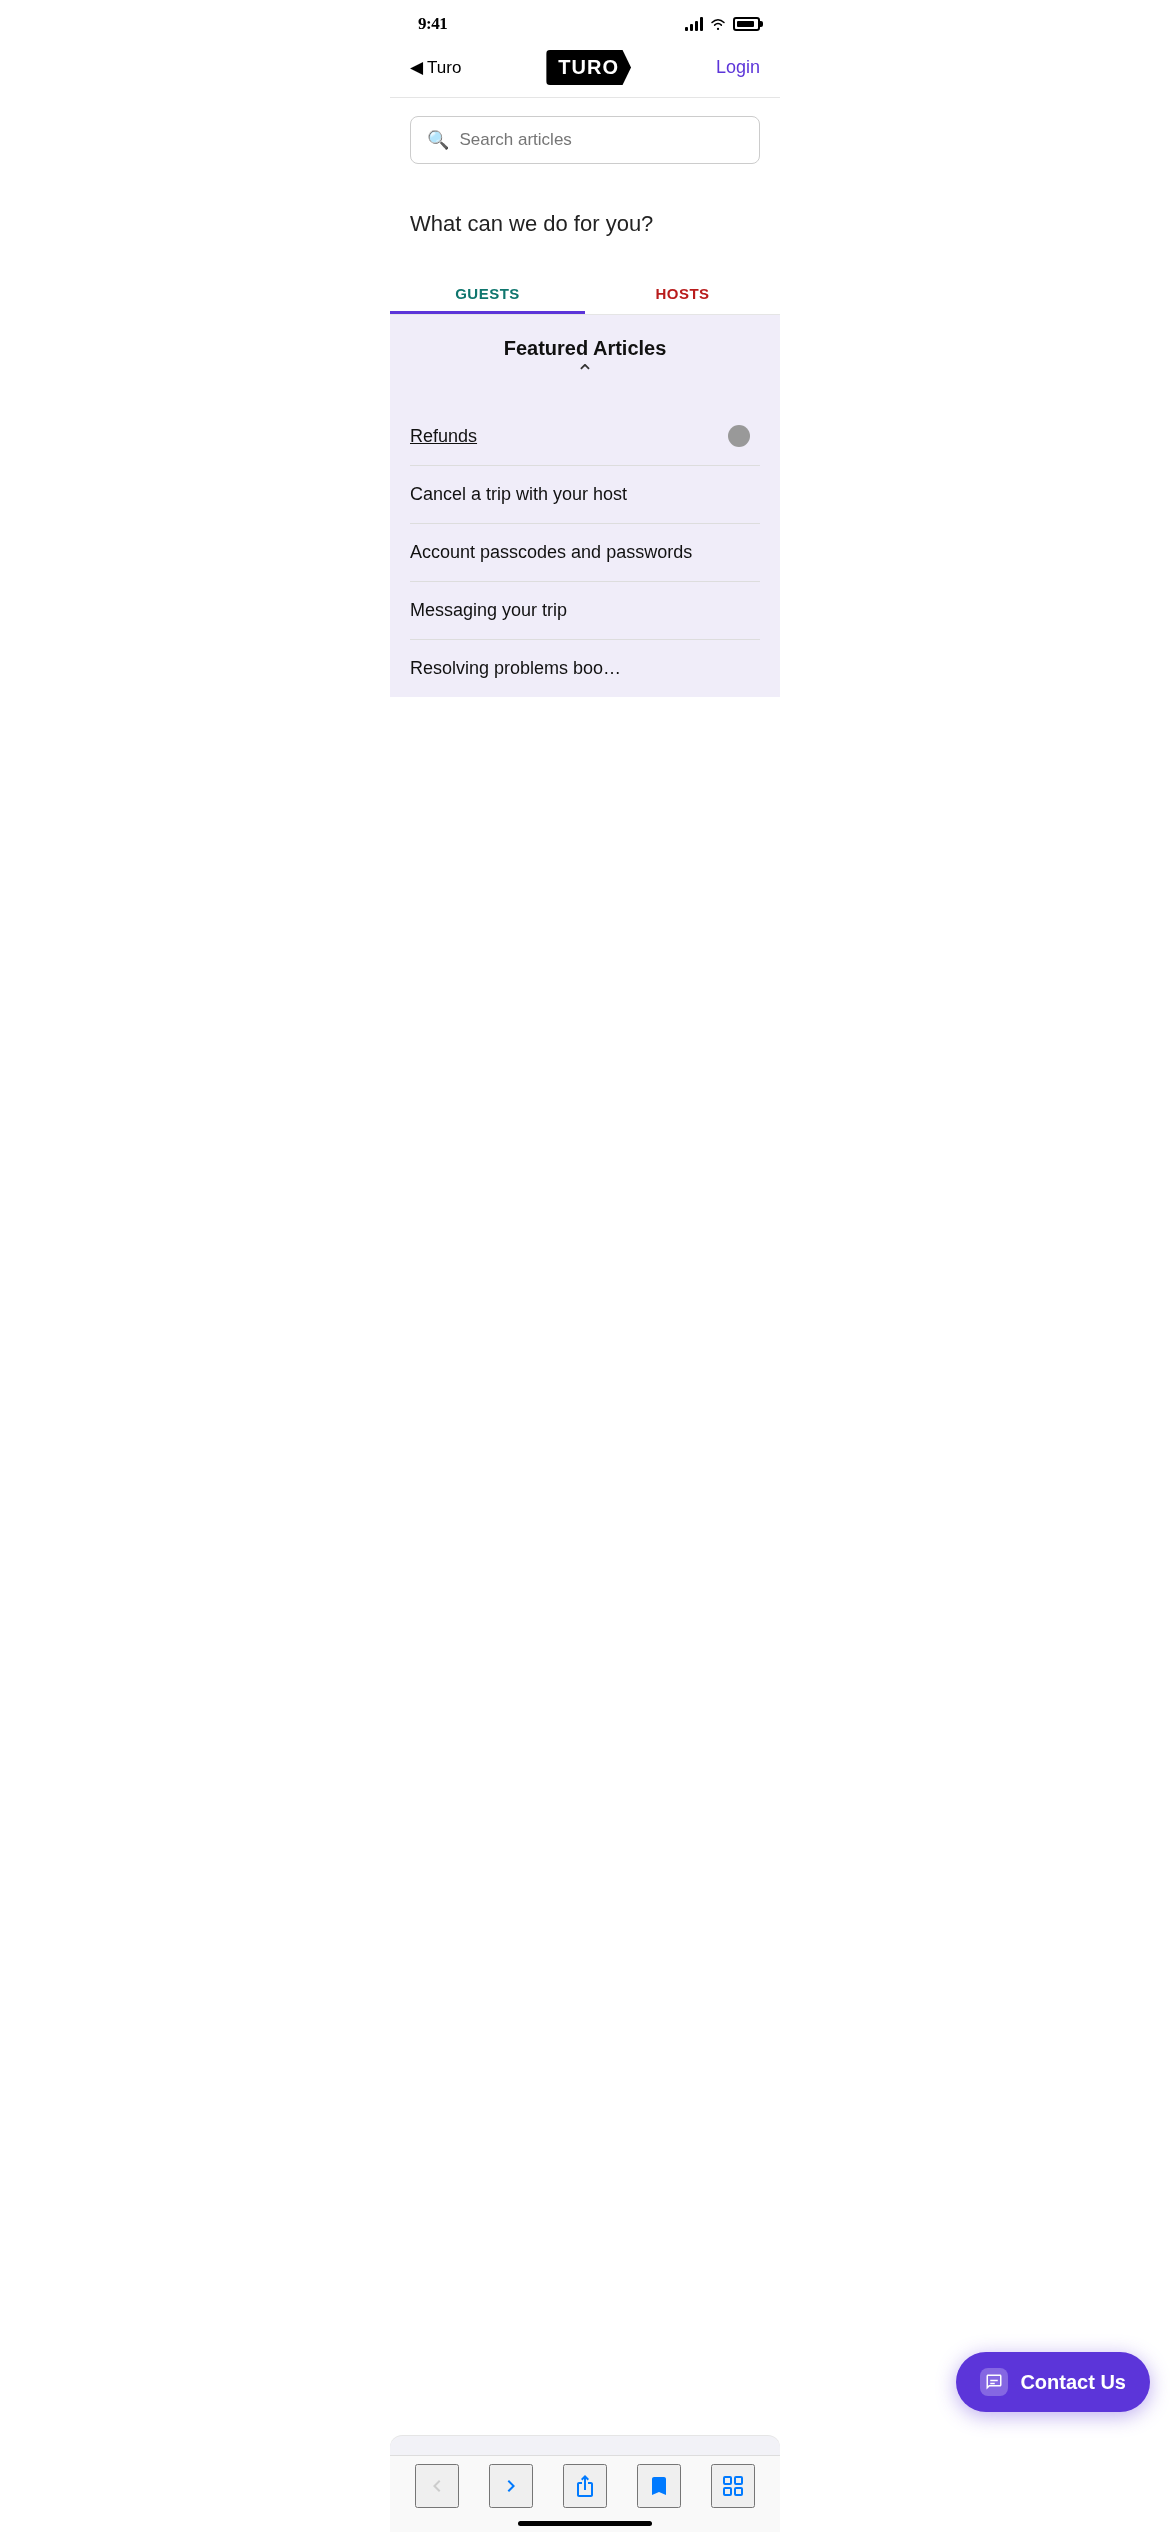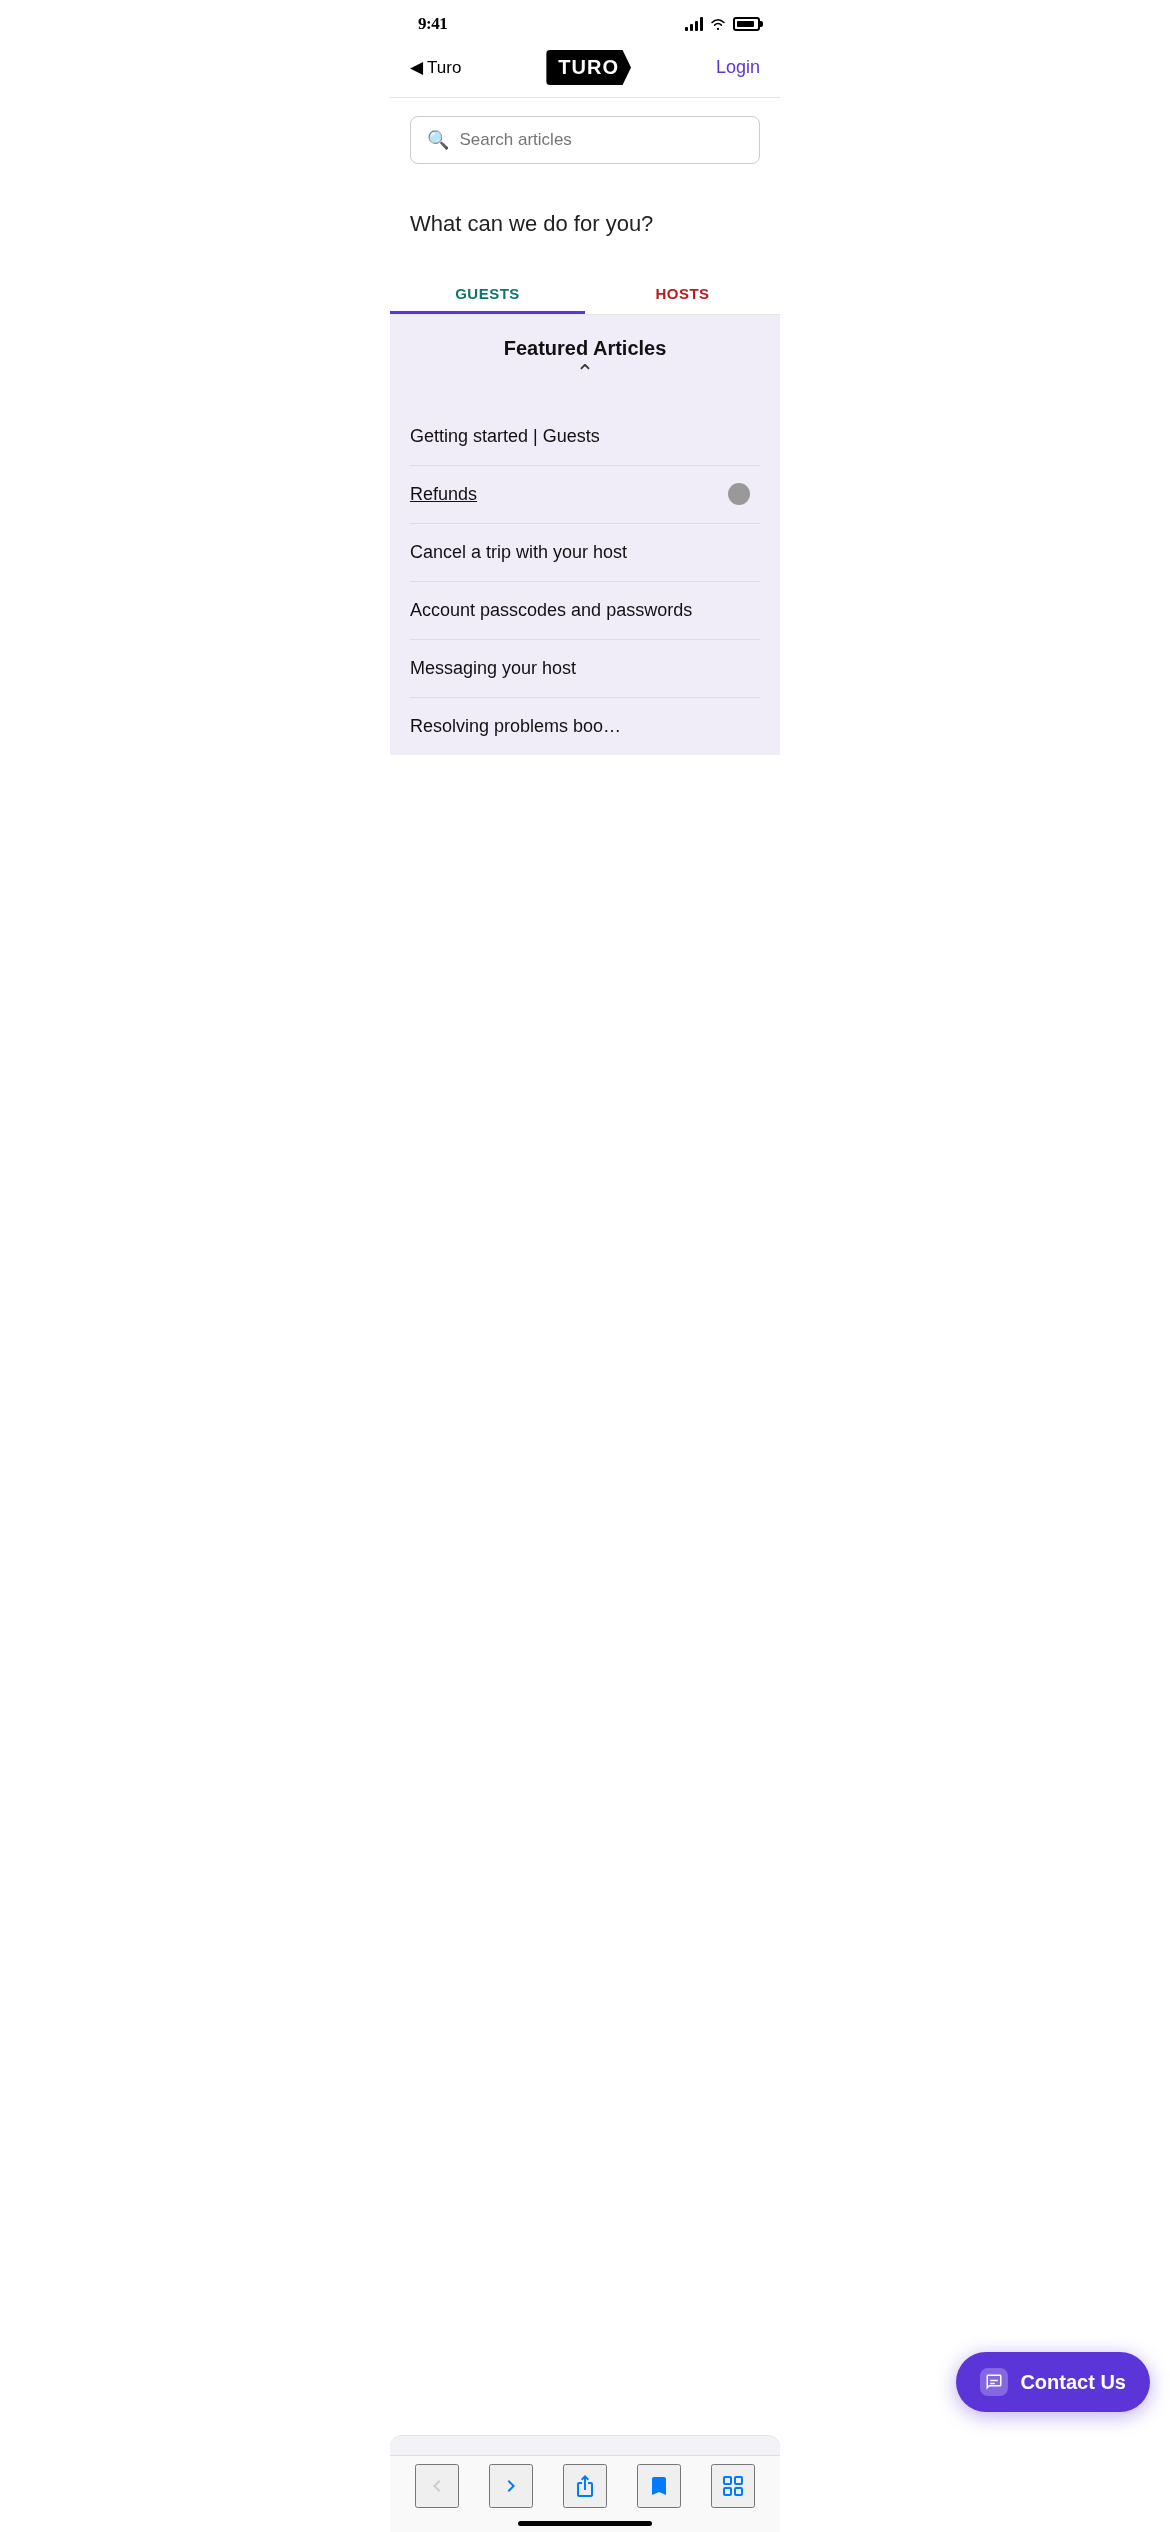--- a/index.html
+++ b/index.html
@@ -468,39 +468,36 @@
 <div class="tabs-divider"></div>
 
 <div class="featured-section">
   <div class="featured-header">
     <span class="featured-title">Featured Articles</span>
     <span class="chevron-up">⌃</span>
   </div>
 
   <div class="articles-list">
 
-    <div class="article-item">
-      <span>Getting started | Guests</span>
-    </div>
 
     <div class="article-item" style="position:relative;">
       <span class="article-link">Refunds</span>
       <div class="article-dot"></div>
     </div>
 
     <div class="article-item">
       <span>Cancel a trip with your host</span>
     </div>
 
     <div class="article-item">
       <span>Account passcodes and passwords</span>
     </div>
 
     <div class="article-item">
-      <span>Messaging your host</span>
+      <span>Messaging your trip</span>
     </div>
 
     <div class="article-item">
       <span>Resolving problems boo…</span>
     </div>
 
   </div>
 </div>
 
 <button class="contact-us-btn">

